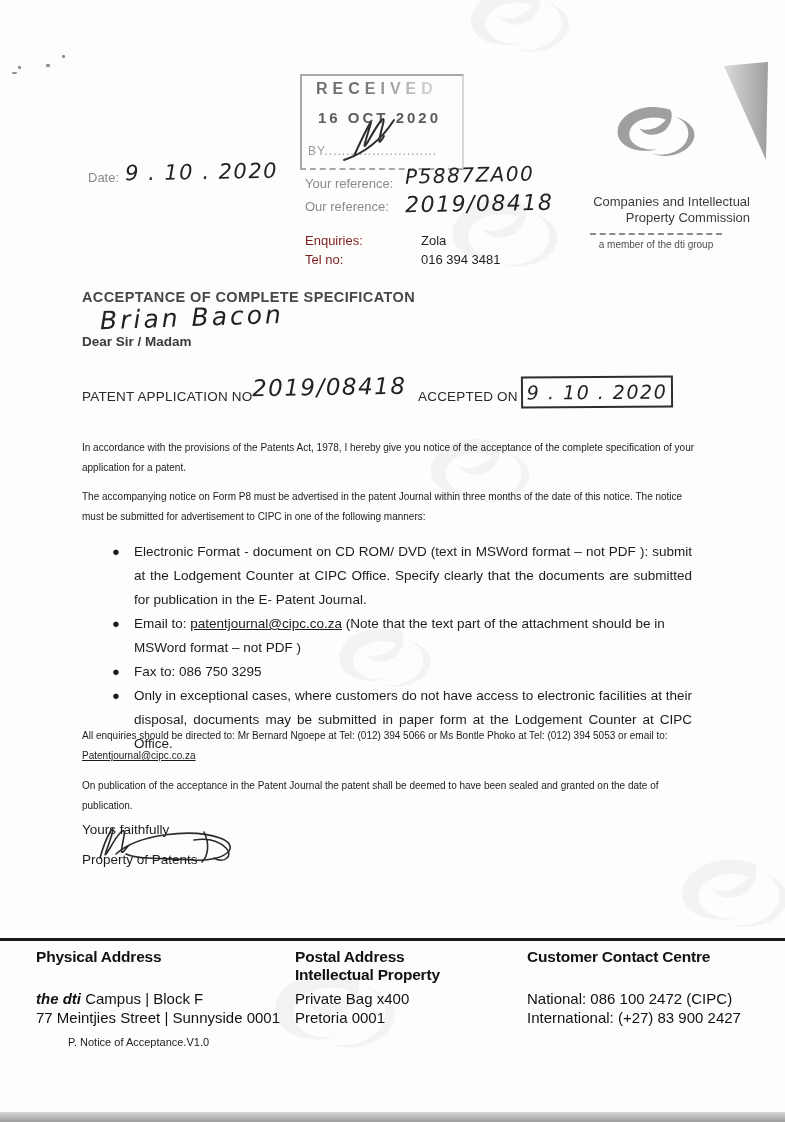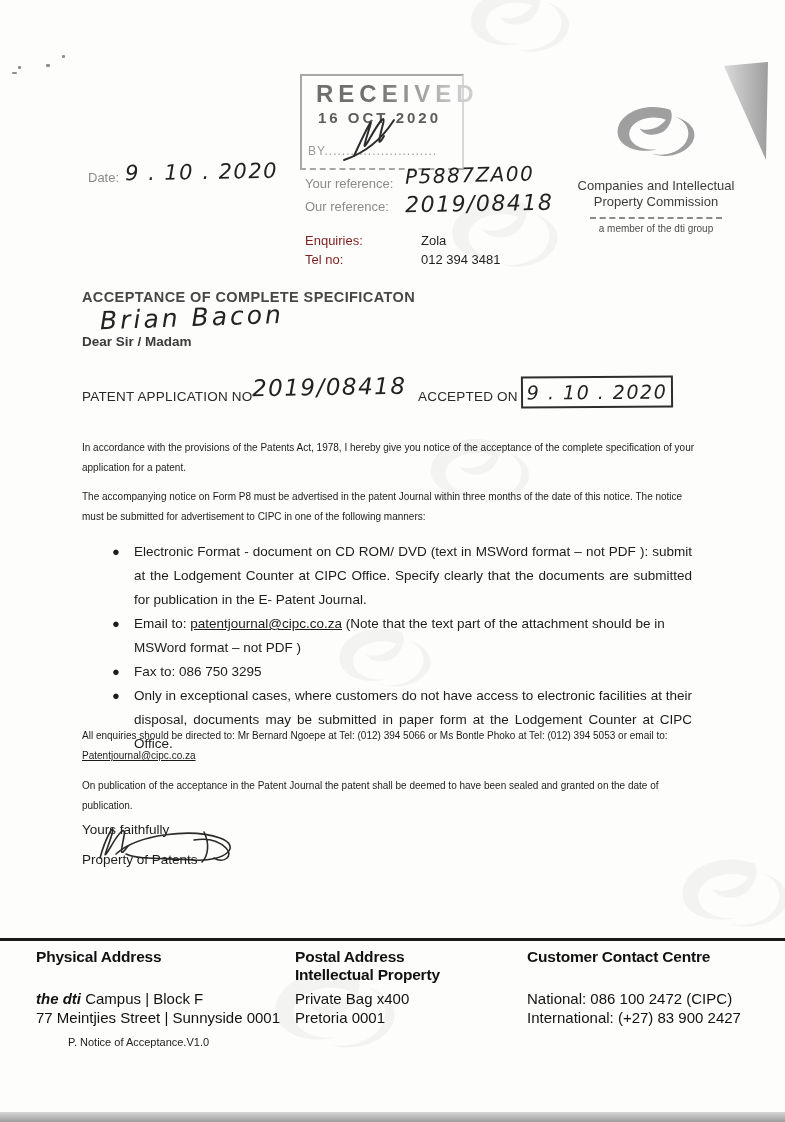--- a/index.html
+++ b/index.html
@@ -17,29 +17,29 @@
     font-family:"DejaVu Sans", sans-serif;font-style:italic;
     color:#222;letter-spacing:1.5px;white-space:nowrap;
   }
   
   .stamp{
     left:300px;top:74px;width:160px;height:92px;
     border:2px solid #a8a8a8;border-right-color:#d8d8d8;border-bottom-style:dashed;
     color:#8f8f8f;
   }
   .stamp-word{
-    position:absolute;left:14px;top:4px;font-size:24px;letter-spacing:5px;font-weight:bold;
+    position:absolute;left:14px;top:4px;font-size:16px;letter-spacing:5px;font-weight:bold;
     background:linear-gradient(90deg,#6f6f6f 35%,#cfcfcf 90%);
     -webkit-background-clip:text;background-clip:text;color:transparent;
   }
   .stamp-date{position:absolute;left:16px;top:33px;font-size:15px;font-weight:bold;letter-spacing:3px;color:#5c5c5c;}
   .stamp-by{position:absolute;left:6px;top:68px;font-size:12px;letter-spacing:1px;color:#9a9a9a;}
   
   .logo-block{left:562px;top:100px;width:188px;text-align:center;}
-  .logo-name{font-size:13px;color:#3c3c3c;line-height:16px;margin-top:4px;}
+  .logo-name{font-size:13px;color:#3c3c3c;line-height:16px;margin-top:20px;text-align:right;}
   .logo-rule{width:132px;margin:7px auto 4px auto;border-top:2px dashed #8a8a8a;}
   .logo-tag{font-size:10px;color:#4f4f4f;}
   
   .subject{left:82px;top:289px;font-size:14.5px;font-weight:bold;letter-spacing:.4px;color:#474747;}
   .salutation{left:82px;top:334px;font-size:13.5px;font-weight:600;color:#3b3b3b;}
   .app-label{font-size:13.5px;color:#2a2a2a;letter-spacing:.2px;}
   .accept-box{
     left:521px;top:376px;width:148px;height:28px;border:2px solid #2e2e2e;
     display:flex;align-items:center;justify-content:center;transform:rotate(-.4deg);
   }
@@ -132,21 +132,21 @@
       <div>Companies and Intellectual</div>
       <div>Property Commission</div>
     </div>
     <div class="logo-rule"></div>
     <div class="logo-tag">a member of the dti group</div>
   </div>
 
   <span class="abs label-faded2" style="left:305px;top:233px">Enquiries:</span>
   <span class="abs" style="left:421px;top:233px;font-size:13px">Zola</span>
   <span class="abs label-faded2" style="left:305px;top:252px">Tel no:</span>
-  <span class="abs" style="left:421px;top:252px;font-size:13px">012 394 3481</span>
+  <span class="abs" style="left:421px;top:252px;font-size:13px">016 394 3481</span>
 
   <div class="abs subject">ACCEPTANCE OF COMPLETE SPECIFICATON</div>
   <span class="abs hand" style="left:100px;top:303px;font-size:25px;letter-spacing:3px;transform:rotate(-2deg)">Brian Bacon</span>
   <div class="abs salutation">Dear Sir / Madam</div>
 
   <span class="abs app-label" style="left:82px;top:389px">PATENT APPLICATION NO</span>
   <span class="abs hand" style="left:252px;top:374px;font-size:23px;transform:rotate(-1deg)">2019/08418</span>
   <span class="abs app-label" style="left:418px;top:389px">ACCEPTED ON</span>
   <div class="abs accept-box">
     <span class="hand" style="font-size:19px">9 . 10 . 2020</span>

